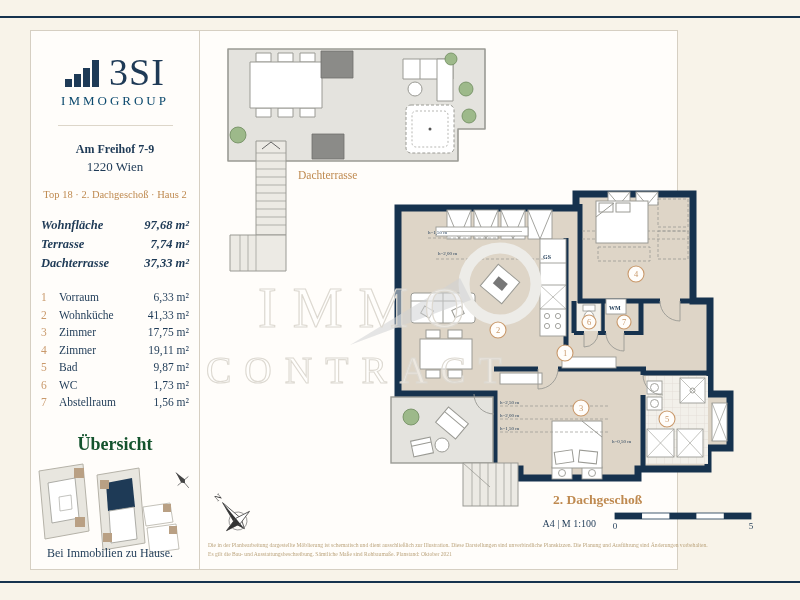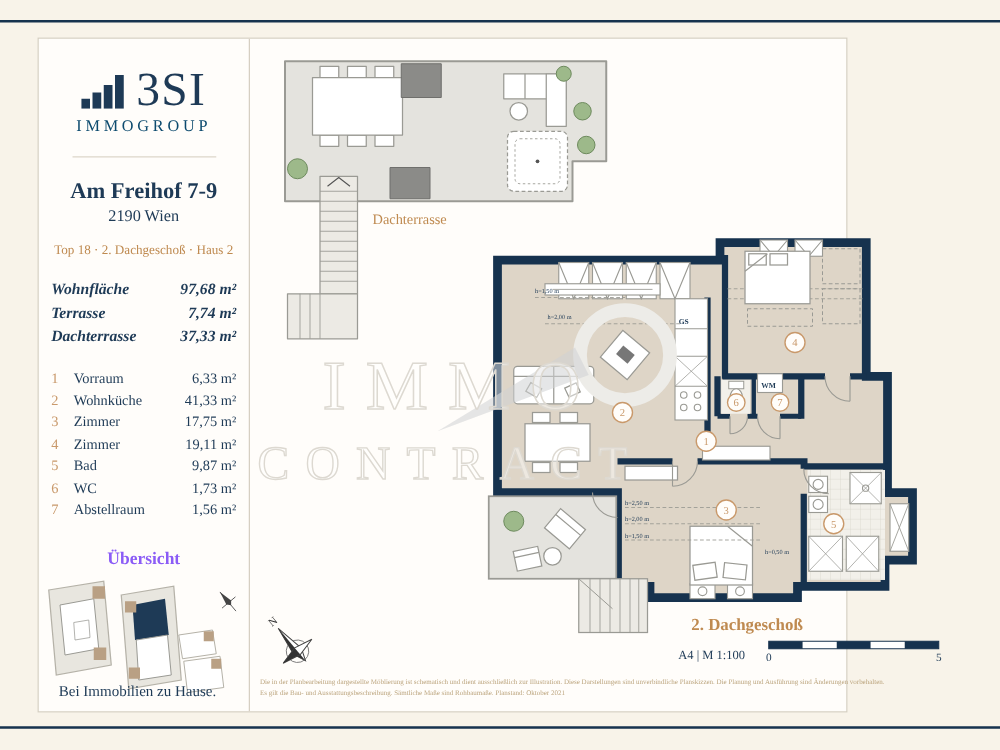--- a/index.html
+++ b/index.html
@@ -17,31 +17,31 @@
     background:#fffdfa;border:1px solid #d6cfc2;box-sizing:border-box;display:flex;
   }
   .sidebar{
     width:180px;height:100%;border-right:1px solid #d6cfc2;box-sizing:border-box;
     display:flex;flex-direction:column;align-items:center;position:relative;
   }
   .logo{margin-top:26px;display:flex;align-items:flex-end;gap:4px;}
   .logo-text{font-size:38px;line-height:30px;font-weight:400;color:#1e3a56;letter-spacing:1px;}
   .logo-sub{margin-top:6px;font-size:13px;letter-spacing:3px;color:#0c4a6e;}
   .divider{width:115px;height:1px;background:#ddd6c9;margin-top:16px;}
-  .address{margin-top:16px;font-size:18px;font-weight:bold;text-align:right;}
+  .address{margin-top:16px;font-size:12px;font-weight:bold;text-align:right;}
   .city{font-size:13px;text-align:center;margin-top:2px;}
   .unitline{margin-top:14px;font-size:10.5px;color:#bf8a50;text-align:center;white-space:nowrap;}
   .summary{margin-top:16px;width:148px;}
   .summary-row{display:flex;justify-content:space-between;font-size:12.5px;font-weight:bold;line-height:19px;font-style:italic;}
   .roomlist{margin-top:16px;width:148px;}
   .room-row{display:flex;font-size:11.5px;line-height:17.5px;}
   .room-no{width:18px;color:#c9996b;}
   .room-name{flex:1;}
   .room-area{text-align:left;}
-  .overview-title{margin-top:22px;font-size:14px;font-weight:bold;color:#8b5cf6;}
+  .overview-title{margin-top:22px;font-size:18px;font-weight:bold;color:#14532d;}
   .sitemap{margin-top:4px;}
   .tagline{position:absolute;left:16px;bottom:6px;width:152px;font-size:12px;line-height:19px;}
   .tagline-row2{display:flex;align-items:center;gap:6px;}
   .tagline-line{flex:1;height:1px;background:#7d8fa0;}
   .main{flex:1;position:relative;}
   .main svg{display:block;}
   text{font-family:"Liberation Serif","DejaVu Serif",serif;}
   .wm-text{font-family:"Liberation Sans","DejaVu Sans",sans-serif;}
 </style>
 </head>
@@ -61,21 +61,21 @@
         <rect x="18" y="11" width="7" height="19" fill="#1e3a56"></rect>
         <rect x="27" y="3" width="7" height="27" fill="#1e3a56"></rect>
       </svg>
       <span class="logo-text">3SI</span>
     </div>
     <div class="logo-sub">IMMOGROUP</div>
 
     <div class="divider"></div>
 
     <div class="address">Am Freihof 7-9</div>
-    <div class="city">2190 Wien</div>
+    <div class="city">1220 Wien</div>
     <div class="unitline">Top 18 · 2. Dachgeschoß · Haus 2</div>
 
     <div class="summary">
       <div class="summary-row">
         <span>Wohnfläche</span>
         <span>97,68 m²</span>
       </div>
       <div class="summary-row">
         <span>Terrasse</span>
         <span>7,74 m²</span>

